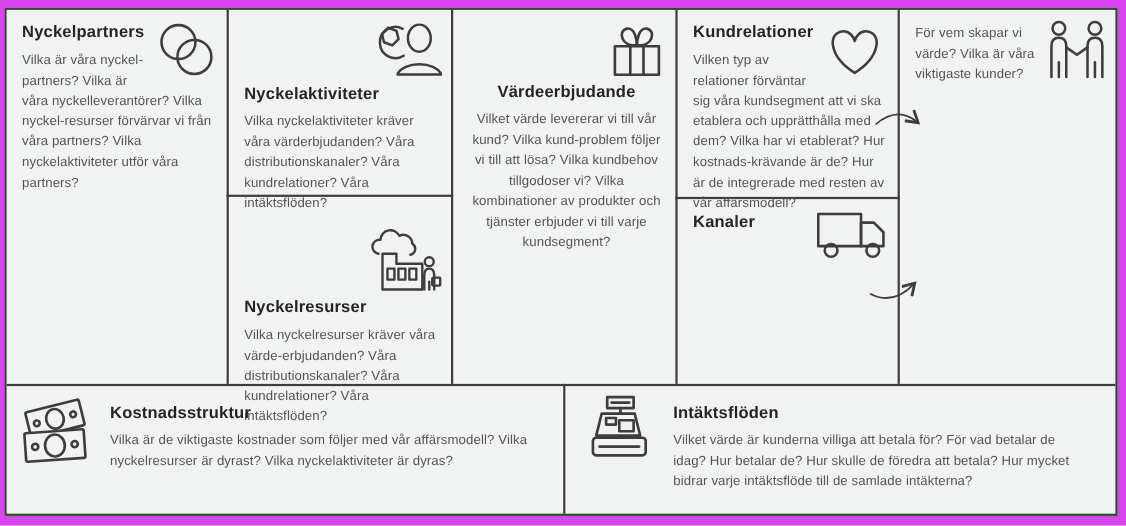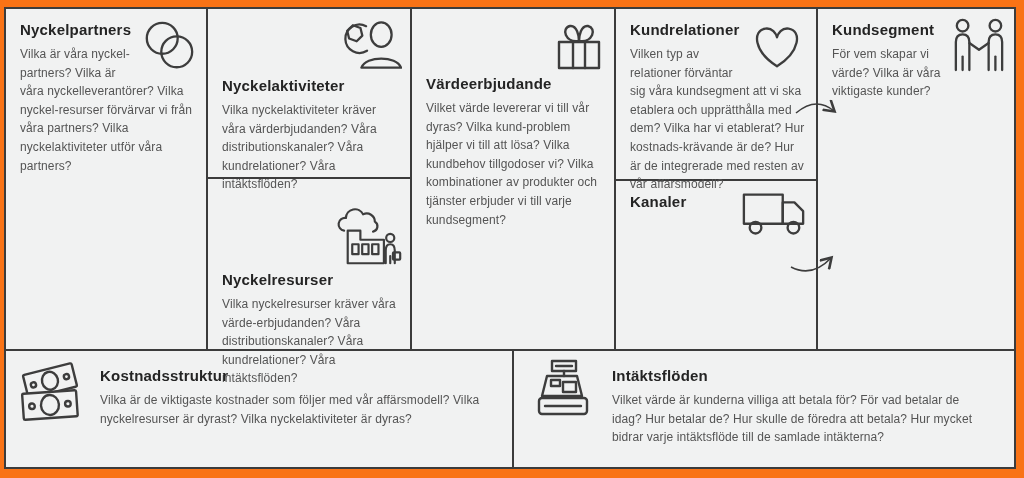--- a/index.html
+++ b/index.html
@@ -1,17 +1,17 @@
 <!DOCTYPE html>
 <html><head>
 <meta charset="utf-8">
 <style>
   html,body{margin:0;padding:0;background:#ffffff;}
   .wrap{
-    position:relative;width:1024px;height:478px;background:#f97316;
+    position:relative;width:1024px;height:478px;background:#d946ef;
     font-family:"Liberation Sans","DejaVu Sans",sans-serif;overflow:hidden;
   }
   .board{
     position:absolute;left:4px;top:7px;width:1012px;height:462px;
     border:2px solid #3c3c3c;background:#f1f2f2;box-sizing:border-box;
   }
   .gridline{position:absolute;background:#3c3c3c;}
   .cell{position:absolute;box-sizing:border-box;padding:12px 10px 10px 14px;}
   .cell h2{
     margin:0 0 7px 0;font-size:15px;font-weight:700;color:#242424;letter-spacing:.2px;
@@ -83,32 +83,32 @@
           <circle class="ln" cx="71" cy="34" r="4.5"></circle>
           <path class="ln" d="M66 62 v-14 q0 -7 5 -7 q5 0 5 7 v14"></path>
           <path class="ln" d="M71 62 v-8"></path>
           <rect class="ln" x="74" y="50" width="8" height="8" rx="1"></rect>
         </svg>
       </div>
       <h2>Nyckelresurser</h2>
       <p>Vilka nyckelresurser kräver våra värde-erbjudanden? Våra distributionskanaler? Våra kundrelationer? Våra intäktsflöden?</p>
     </section>
 
-    <section class="cell" id="cell-vardeerbjudande" style="left:406px;top:0;width:202px;height:340px;">
+    <section class="cell" id="cell-vardeerbjudande" style="left:406px;top:0;width:202px;height:340px;text-align:center;">
       <div class="icon-float">
         <svg width="54" height="54" viewBox="0 0 54 54">
           <rect class="ln" x="7" y="24" width="40" height="26"></rect>
           <line class="ln" x1="21" y1="24" x2="21" y2="50"></line>
           <line class="ln" x1="33" y1="24" x2="33" y2="50"></line>
           <path class="ln" d="M27 23 c-14 2 -18 -13 -9 -15 c7 -1 9 10 9 15 z"></path>
           <path class="ln" d="M27 23 c14 2 18 -13 9 -15 c-7 -1 -9 10 -9 15 z"></path>
         </svg>
       </div>
       <h2>Värdeerbjudande</h2>
-      <p>Vilket värde levererar vi till vår dyras? Vilka kund-problem hjälper vi till att lösa? Vilka kundbehov tillgodoser vi? Vilka kombinationer av produkter och tjänster erbjuder vi till varje kundsegment?</p>
+      <p>Vilket värde levererar vi till vår kund? Vilka kund-problem följer vi till att lösa? Vilka kundbehov tillgodoser vi? Vilka kombinationer av produkter och tjänster erbjuder vi till varje kundsegment?</p>
     </section>
 
     <section class="cell" id="cell-kundrelationer" style="left:610px;top:0;width:200px;height:168px;">
       <div class="icon-float">
         <svg width="62" height="54" viewBox="0 0 64 56">
           <path class="ln" d="M32 50 C8 35 6 13 20 11 c7 -1 11 5 12 9 c1 -4 5 -10 12 -9 c14 2 12 24 -12 39 z"></path>
         </svg>
       </div>
       <h2>Kundrelationer</h2>
       <p>Vilken typ av relationer förväntar sig våra kundsegment att vi ska etablera och upprätthålla med dem? Vilka har vi etablerat? Hur kostnads-krävande är de? Hur är de integrerade med resten av vår affärsmodell?</p>
@@ -131,21 +131,20 @@
         <svg width="62" height="54" viewBox="0 0 64 56">
           <circle class="ln" cx="15" cy="8" r="6"></circle>
           <circle class="ln" cx="49" cy="8" r="6"></circle>
           <path class="ln" d="M8 54 V25 q0 -8 7 -8 q7 0 7 8 V54"></path>
           <path class="ln" d="M15 54 V40"></path>
           <path class="ln" d="M56 54 V25 q0 -8 -7 -8 q-7 0 -7 8 V54"></path>
           <path class="ln" d="M49 54 V40"></path>
           <path class="ln" d="M22 26 l10 7 10 -7"></path>
         </svg>
       </div>
-      <h2>Kundsegment</h2>
       <p>För vem skapar vi värde? Vilka är våra viktigaste kunder?</p>
     </section>
 
     <section class="cell bottom" id="cell-kostnadsstruktur" style="left:0;top:342px;width:506px;height:116px;">
       <div class="icon-lead">
         <svg width="64" height="70" viewBox="0 0 64 70">
           <g transform="rotate(-14 29 22)">
             <rect class="fill-bg" x="5" y="10" width="50" height="24" rx="1.5"></rect>
             <ellipse class="ln" cx="30" cy="22" rx="8" ry="9"></ellipse>
             <circle class="ln" cx="13" cy="22" r="2.6"></circle>

